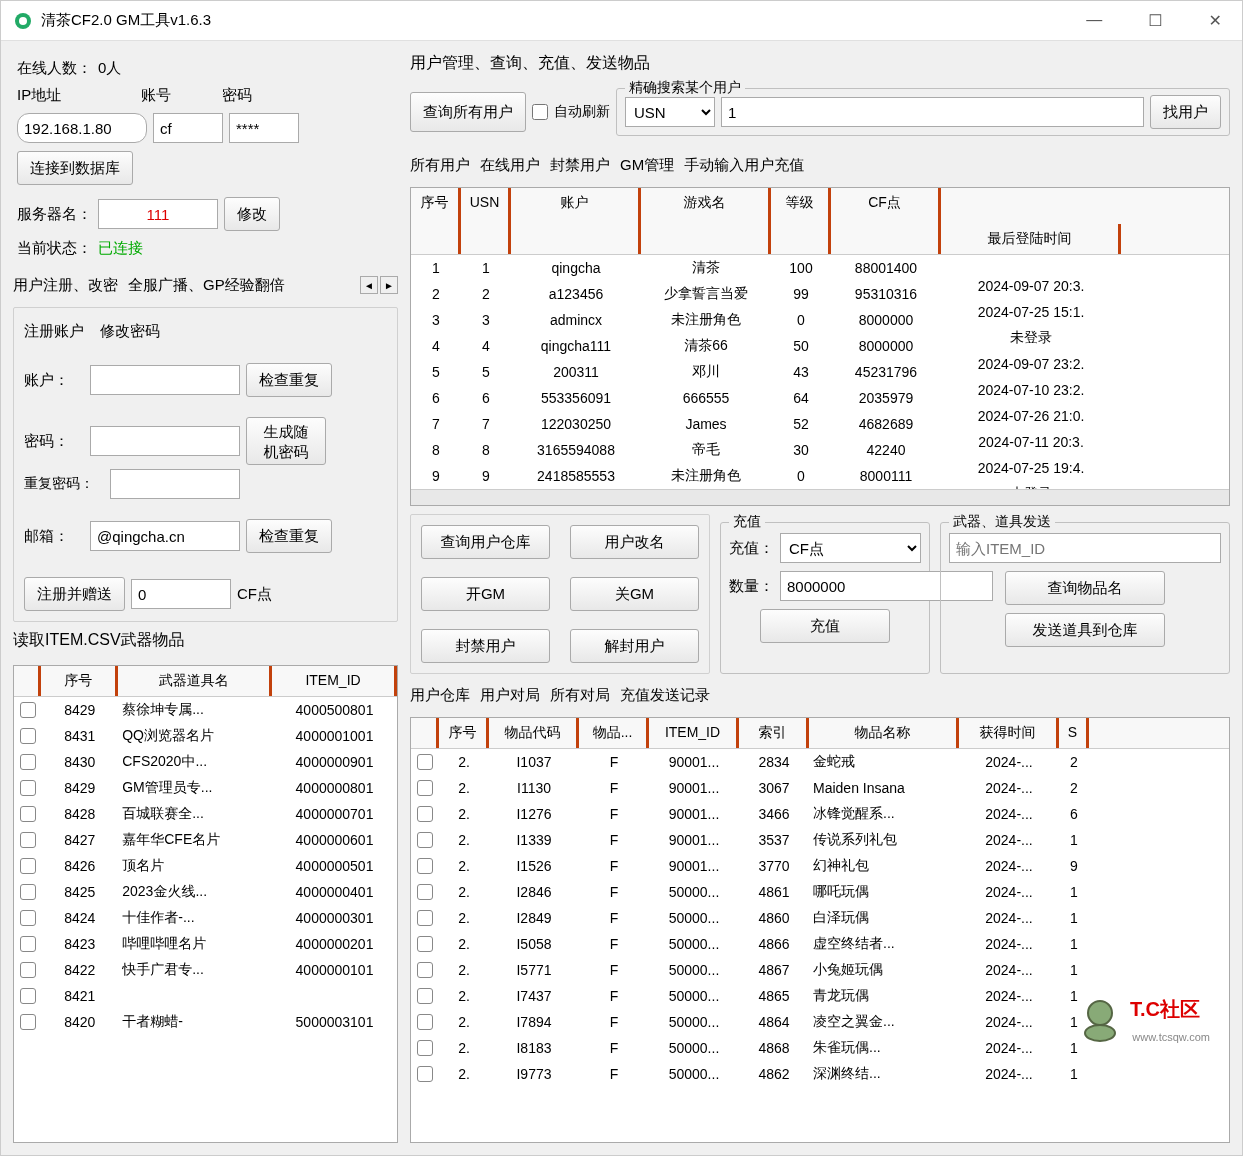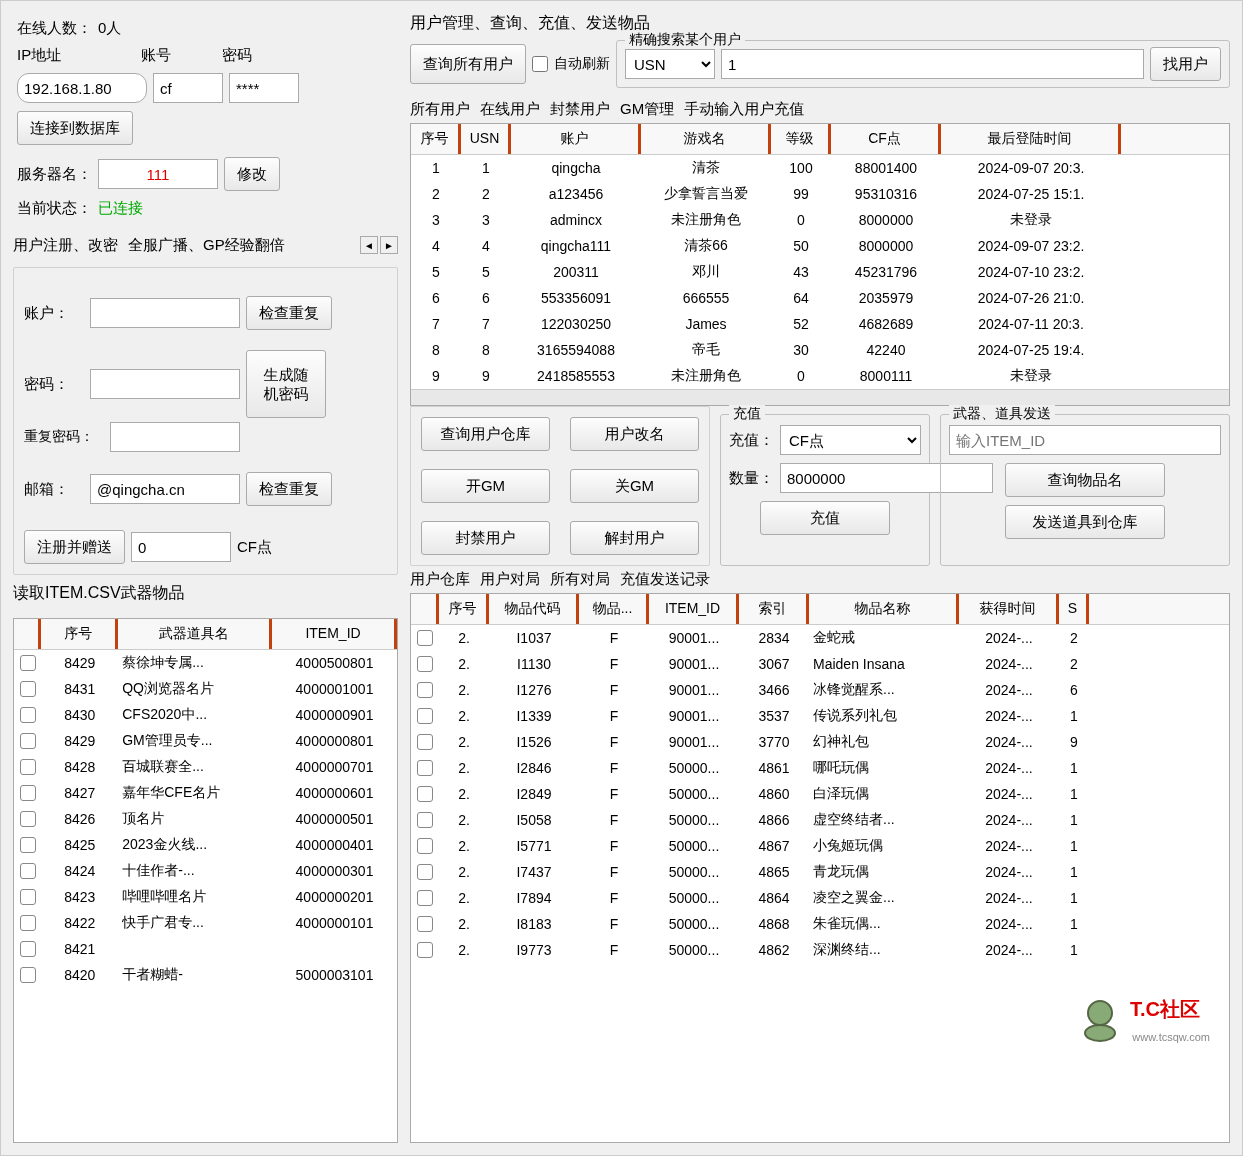--- a/index.html
+++ b/index.html
@@ -6,21 +6,21 @@
 body { background: #f0f0f0; font-size: 14px; color: #000; }
 .window { width: 1243px; height: 1156px; background: #f0f0f0; border: 1px solid #ccc; display: flex; flex-direction: column; }
 .titlebar { height: 40px; background: #fff; display: flex; align-items: center; padding: 0 12px; border-bottom: 1px solid #e0e0e0; }
 .titlebar-icon { width: 20px; height: 20px; margin-right: 8px; display: flex; align-items: center; justify-content: center; }
 .titlebar-title { flex: 1; font-size: 15px; }
 .win-controls { display: flex; gap: 30px; font-size: 16px; color: #555; }
 .win-btn { cursor: pointer; padding: 4px 8px; }
 
 .content { display: flex; padding: 12px; gap: 12px; flex: 1; overflow: hidden; }
 .left-col { width: 385px; display: flex; flex-direction: column; gap: 8px; }
-.right-col { flex: 1; display: flex; flex-direction: column; }
+.right-col { flex: 1; display: flex; flex-direction: column; gap: 8px; }
 
 .group { background: #f0f0f0; border: 1px solid #d0d0d0; border-radius: 2px; padding: 10px; }
 .group-flat { padding: 6px 4px; }
 
 .row { display: flex; align-items: center; gap: 6px; margin-bottom: 8px; }
 .row:last-child { margin-bottom: 0; }
 .label { font-size: 15px; white-space: nowrap; }
 .red { color: #d00; }
 .green { color: #0a0; }
 
@@ -54,36 +54,50 @@
 .user-actions { display: flex; gap: 10px; }
 .action-col { display: flex; flex-direction: column; gap: 10px; }
 
 .watermark { position: absolute; right: 30px; bottom: 120px; font-size: 20px; color: #d00; font-weight: bold; pointer-events: none; }
 .watermark-sub { position: absolute; right: 20px; bottom: 100px; font-size: 11px; color: #888; pointer-events: none; }
 .watermark-img { position: absolute; right: 105px; bottom: 100px; width: 50px; height: 50px; pointer-events: none; }
 
 
 .ut .c1 { width: 50px; } .ut .c2 { width: 50px; } .ut .c3 { width: 130px; }
 .ut .c4 { width: 130px; } .ut .c5 { width: 60px; } .ut .c6 { width: 110px; }
-.ut .c7 { width: 180px; }
+.ut .c7 { width: 180px; margin-top: 36px; }
 
 
 .it .c1 { width: 80px; } .it .c2 { width: 160px; } .it .c3 { width: 130px; }
 .it .chk-cell { width: 28px; display:flex; align-items:center; justify-content:center; }
 
 
 .wt .c1 { width: 50px; } .wt .c2 { width: 90px; } .wt .c3 { width: 70px; }
 .wt .c4 { width: 90px; } .wt .c5 { width: 70px; } .wt .c6 { width: 150px; }
 .wt .c7 { width: 100px; } .wt .c8 { width: 30px; }
 .wt .chk-cell { width: 28px; display:flex; align-items:center; justify-content:center; }
 </style>
 </head>
 <body>
 
 <div class="window">
+  <div class="titlebar">
+    <span class="titlebar-icon">
+      <svg width="18" height="18" viewBox="0 0 18 18">
+          <circle cx="9" cy="9" r="8" fill="#2a6"></circle>
+          <circle cx="9" cy="9" r="4" fill="#fff"></circle>
+        </svg>
+    </span>
+    <span class="titlebar-title">清茶CF2.0 GM工具v1.6.3</span>
+    <div class="win-controls">
+      <span class="win-btn">—</span>
+      <span class="win-btn">☐</span>
+      <span class="win-btn">✕</span>
+    </div>
+  </div>
 
   <div class="content">
 
     <div class="left-col">
       <div class="group-flat">
         <div class="row">
           <span class="label">在线人数：</span>
           <span class="label">0人</span>
         </div>
         <div class="row">
@@ -113,31 +127,35 @@
       <div class="tabs">
         <span class="tab active">用户注册、改密</span>
         <span class="tab">全服广播、GP经验翻倍</span>
         <span class="tab-arrows">
           <span class="tab-arrow">◄</span>
           <span class="tab-arrow">►</span>
         </span>
       </div>
 
       <div class="group">
+        <div class="tabs" style="gap:16px">
+          <span class="tab active">注册账户</span>
+          <span class="tab">修改密码</span>
+        </div>
         <div style="height:18px"></div>
         <div class="row">
           <span class="label" style="width:60px">账户：</span>
           <input type="text" style="width: 150px;">
           <button>检查重复</button>
         </div>
         <div style="height:12px"></div>
         <div class="row">
           <span class="label" style="width:60px">密码：</span>
           <input type="text" style="width: 150px;">
-          <button style="height:68px;width:80px;white-space:normal;line-height:1.3" rowspan="2">生成随机密码</button>
+          <button style="height:48px;width:80px;white-space:normal;line-height:1.3" rowspan="2">生成随机密码</button>
         </div>
         <div class="row" style="margin-top:-4px">
           <span class="label" style="width:80px;font-size:14px">重复密码：</span>
           <input type="text" style="width: 130px;">
         </div>
         <div style="height:12px"></div>
         <div class="row">
           <span class="label" style="width:60px">邮箱：</span>
           <input type="text" style="width: 150px;" value="@qingcha.cn">
           <button>检查重复</button>

